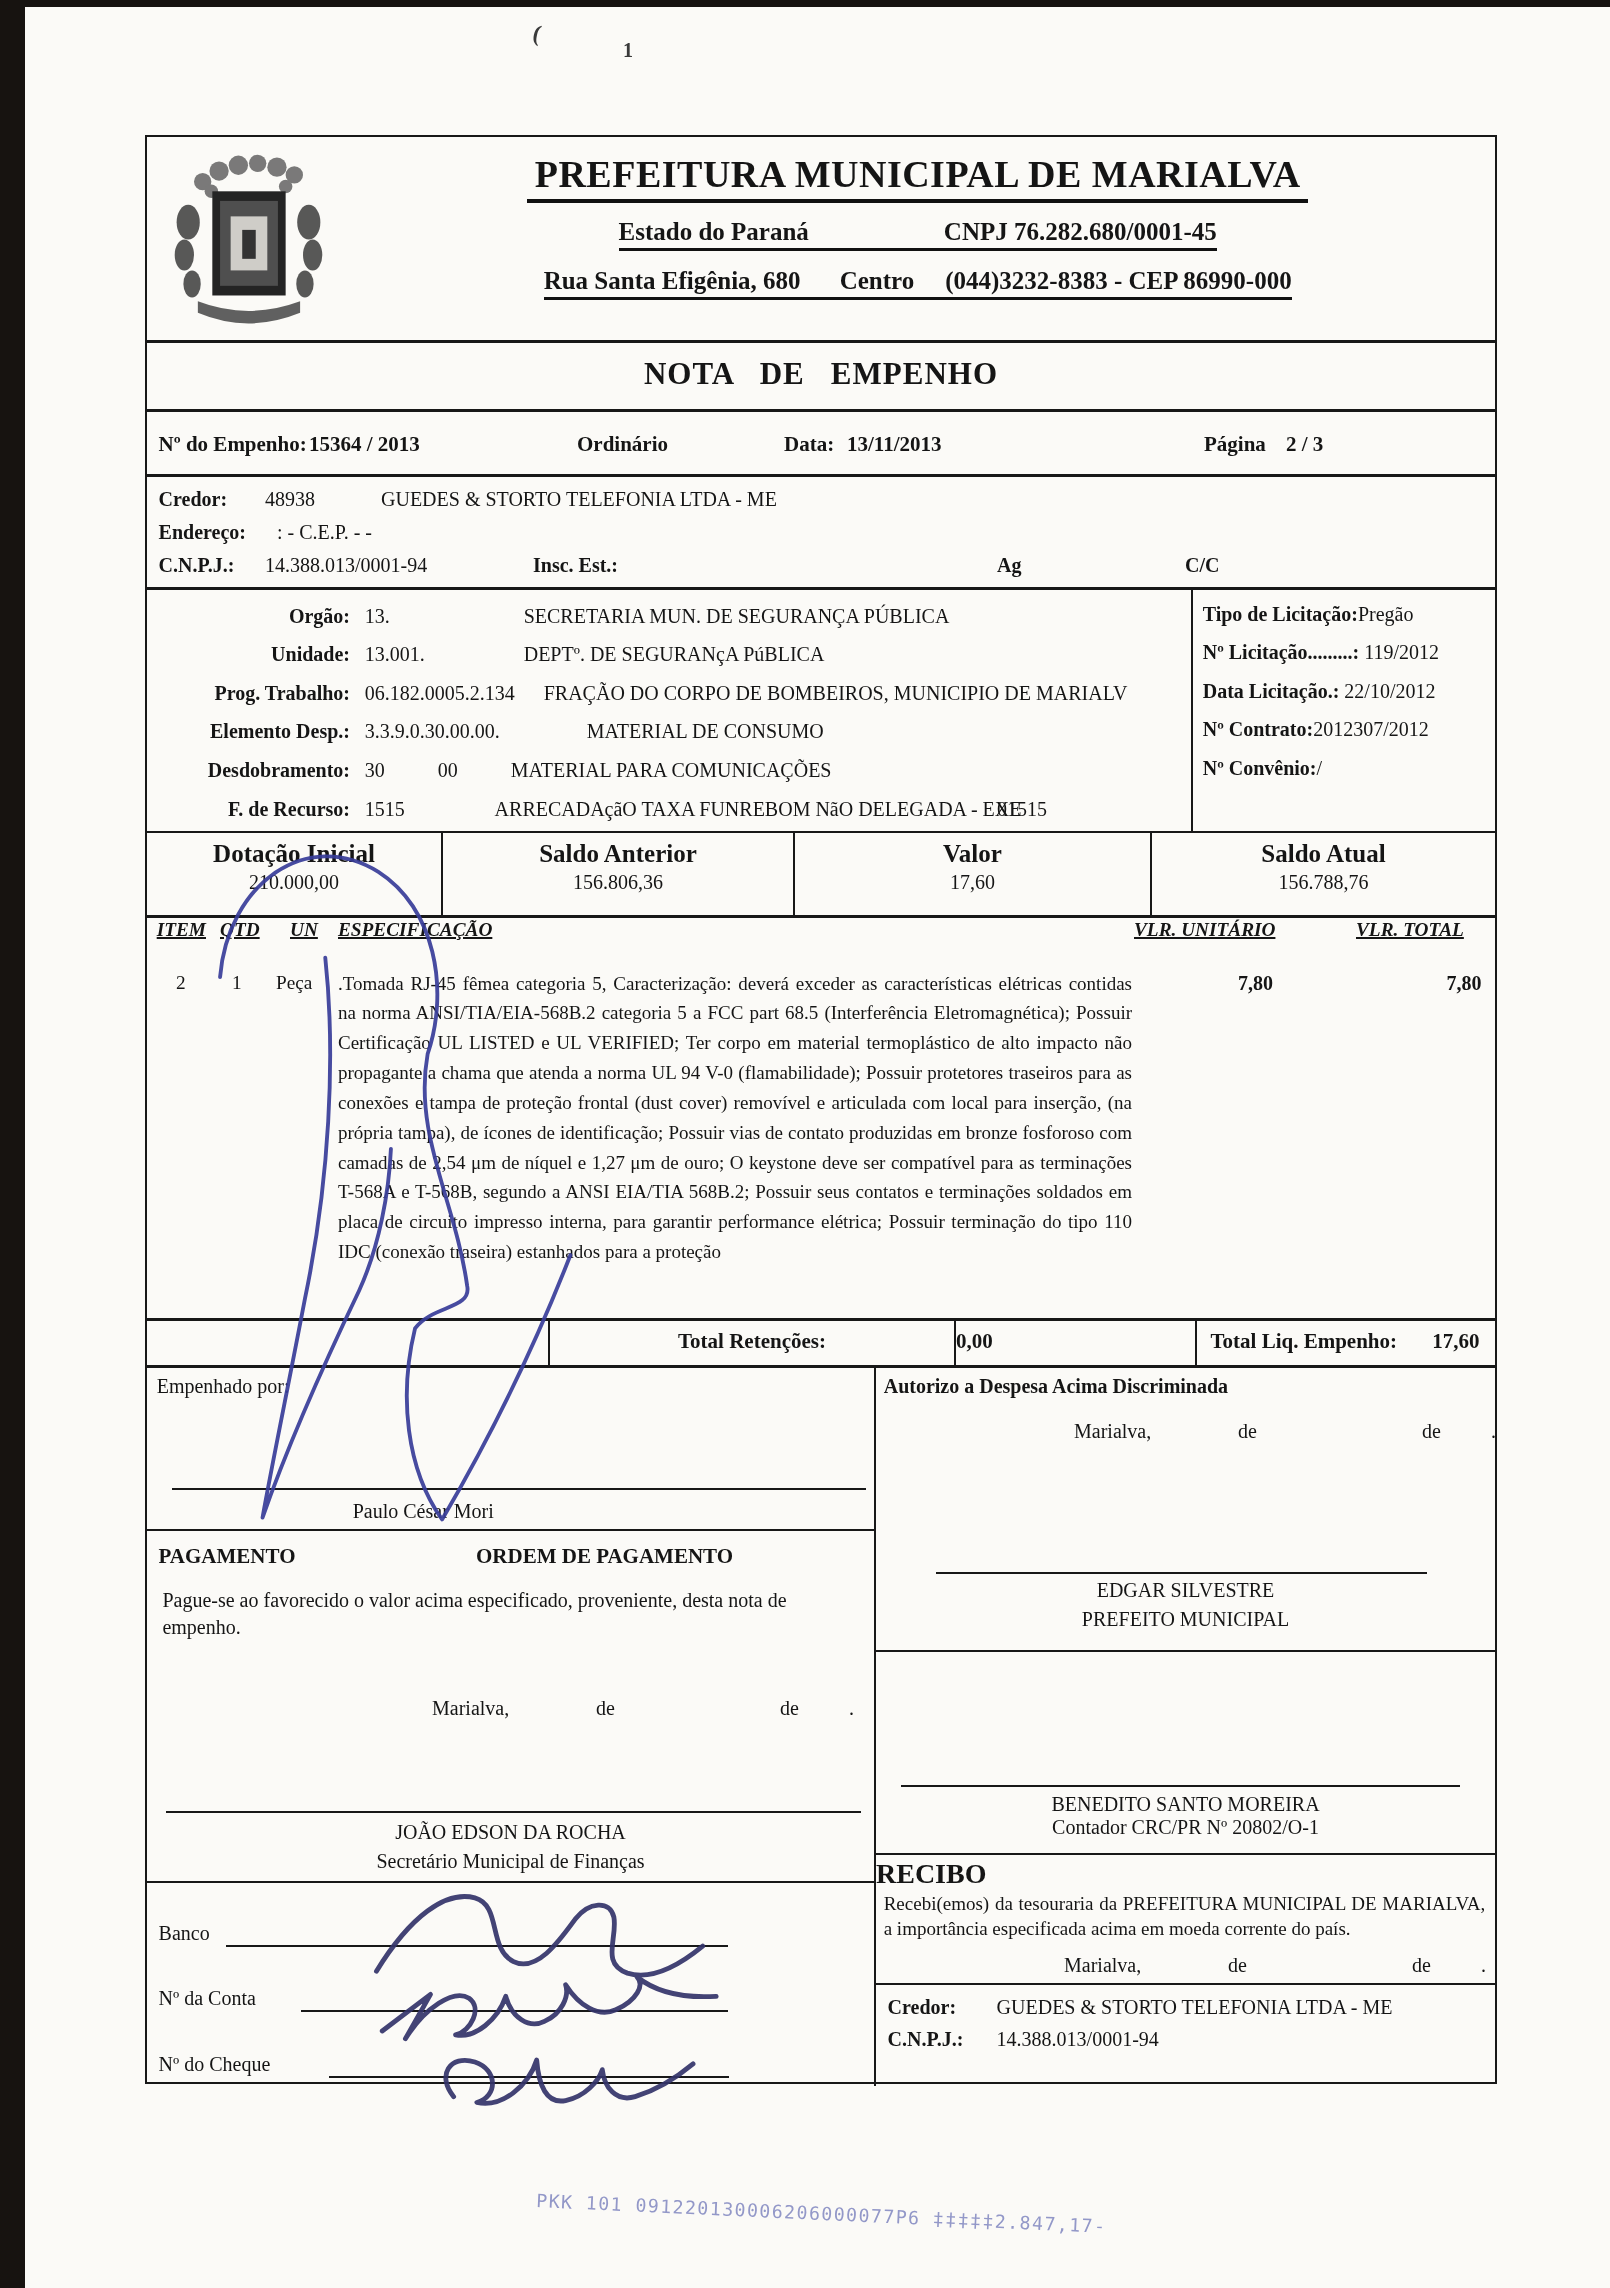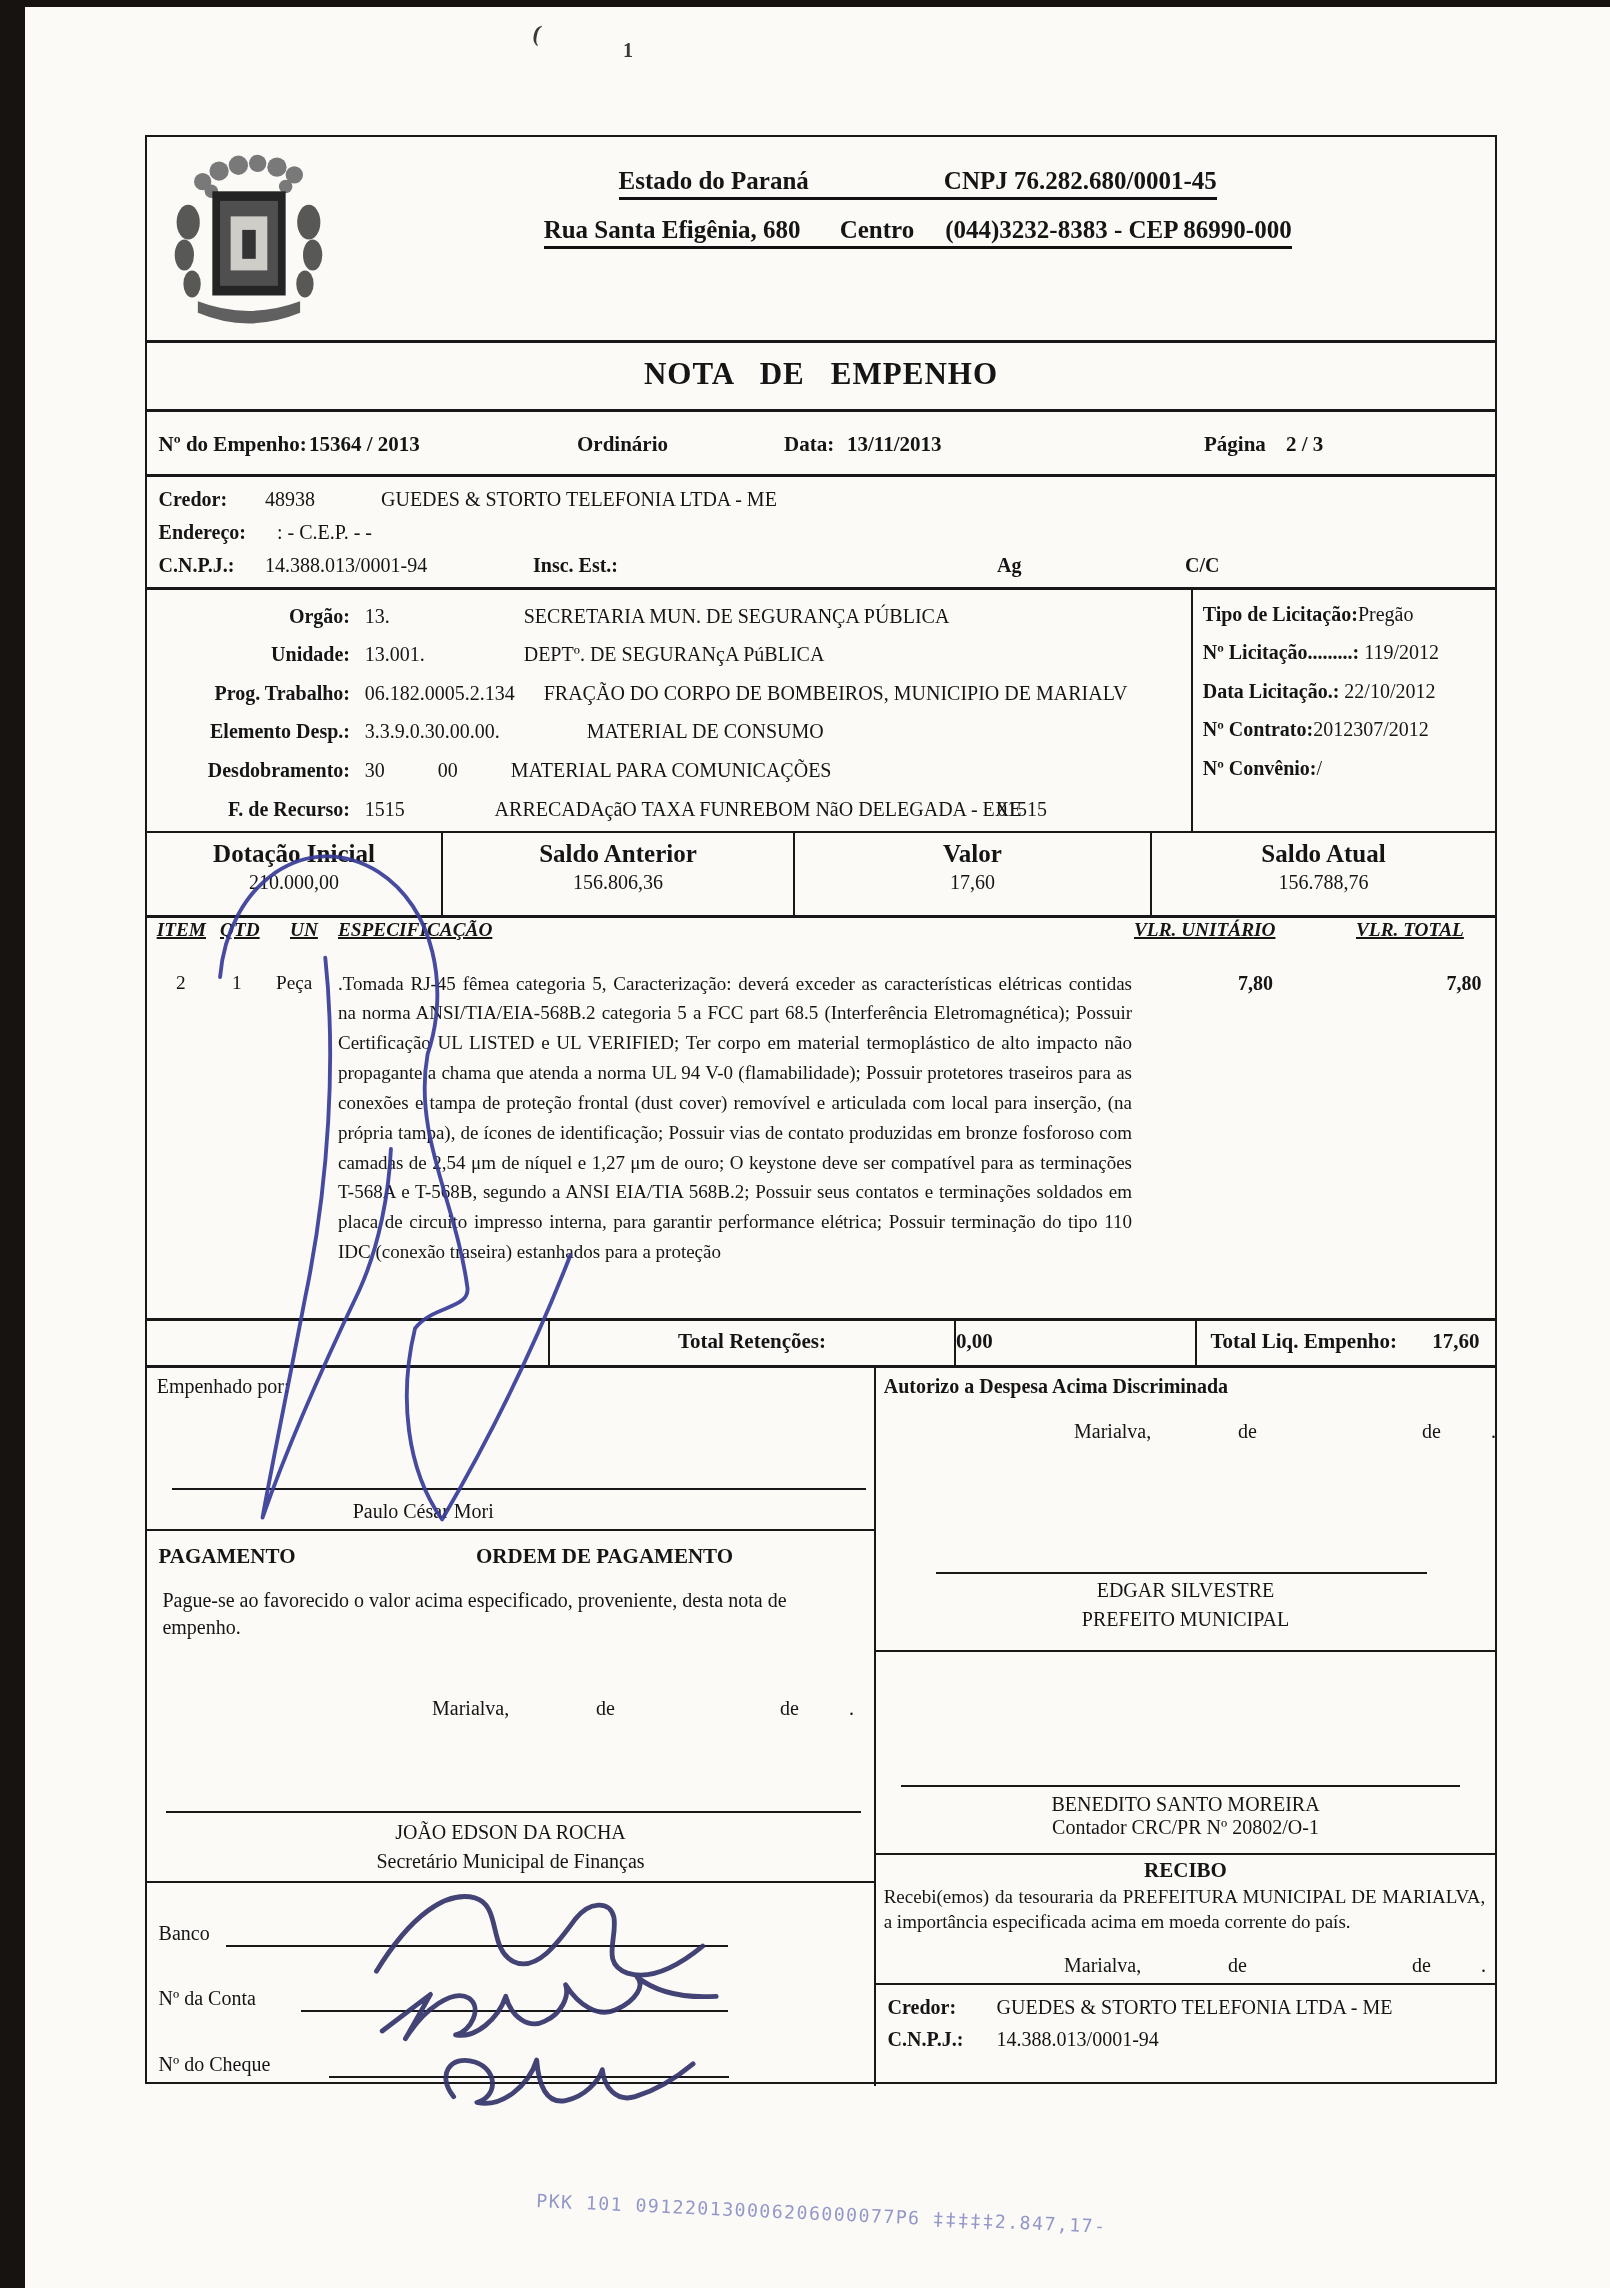--- a/index.html
+++ b/index.html
@@ -127,21 +127,21 @@
   .aut-line { position:absolute; left:60px; right:68px; top:205px; border-bottom:2.9px solid #181818; }
   .aut-name { position:absolute; top:212px; width:100%; text-align:center; font-size:20px; }
   .aut-role { position:absolute; top:241px; width:100%; text-align:center; font-size:20px; }
 
   .sec-contador { height:203px; }
   .con-line { position:absolute; left:25px; right:35px; top:133px; border-bottom:2.9px solid #181818; }
   .con-name { position:absolute; top:141px; width:100%; text-align:center; font-size:20px; }
   .con-role { position:absolute; top:164px; width:100%; text-align:center; font-size:20px; }
 
   .sec-recibo { height:130px; }
-  .rc-title { text-align:center; font-weight:bold; font-size:21px; padding-top:2.9px; }
+  .rc-title { text-align:left; font-weight:bold; font-size:28px; padding-top:2.9px; }
   .rc-body { padding:1px 9.7px 0 7.7px; font-size:19px; line-height:1.32; text-align:justify; }
 
   .sec-credor { height:101px; padding:11.6px 11.6px 0; font-size:20px; }
   .fc-row { margin-bottom:8.7px; white-space:nowrap; }
   .fc-l { display:inline-block; min-width:104px; font-weight:bold; }
 
   .dateline { position:absolute; height:25px; font-size:20px; }
   .dateline span { position:absolute; white-space:nowrap; }
   .dl-city { left:0; } .dl-de1 { left:164px; } .dl-de2 { left:348px; } .dl-dot { left:417px; }
   .dl-pag { left:285px; top:166px; width:434px; }
@@ -187,20 +187,21 @@
             <ellipse cx="151" cy="144" rx="9" ry="14"></ellipse>
         </g>
         <rect x="55" y="48" width="76" height="108" fill="#242424"></rect>
         <rect x="63" y="58" width="60" height="88" fill="#4f4f4f"></rect>
         <rect x="74" y="74" width="38" height="56" fill="#cfcdc8"></rect>
         <rect x="86" y="88" width="14" height="30" fill="#333"></rect>
         <path d="M40 162 Q92 182 146 162 L146 174 Q92 196 40 174 Z" fill="#3a3a3a" opacity="0.8"></path>
       </svg>
     </div>
     <div class="header-lines">
+      <div><span class="h-l1">PREFEITURA MUNICIPAL DE MARIALVA</span></div>
       <div class="h-l2"><span class="h-lw">
         <span>Estado do Paraná</span><span class="gap-140"></span><span>CNPJ 76.282.680/0001-45</span>
       </span></div>
       <div class="h-l3"><span class="h-lw">
         <span>Rua Santa Efigênia, 680</span><span class="gap-40"></span><span>Centro</span><span class="gap-32"></span><span>(044)3232-8383  -  CEP 86990-000</span>
       </span></div>
     </div>
   </div>
 
   <div class="box title-row">

